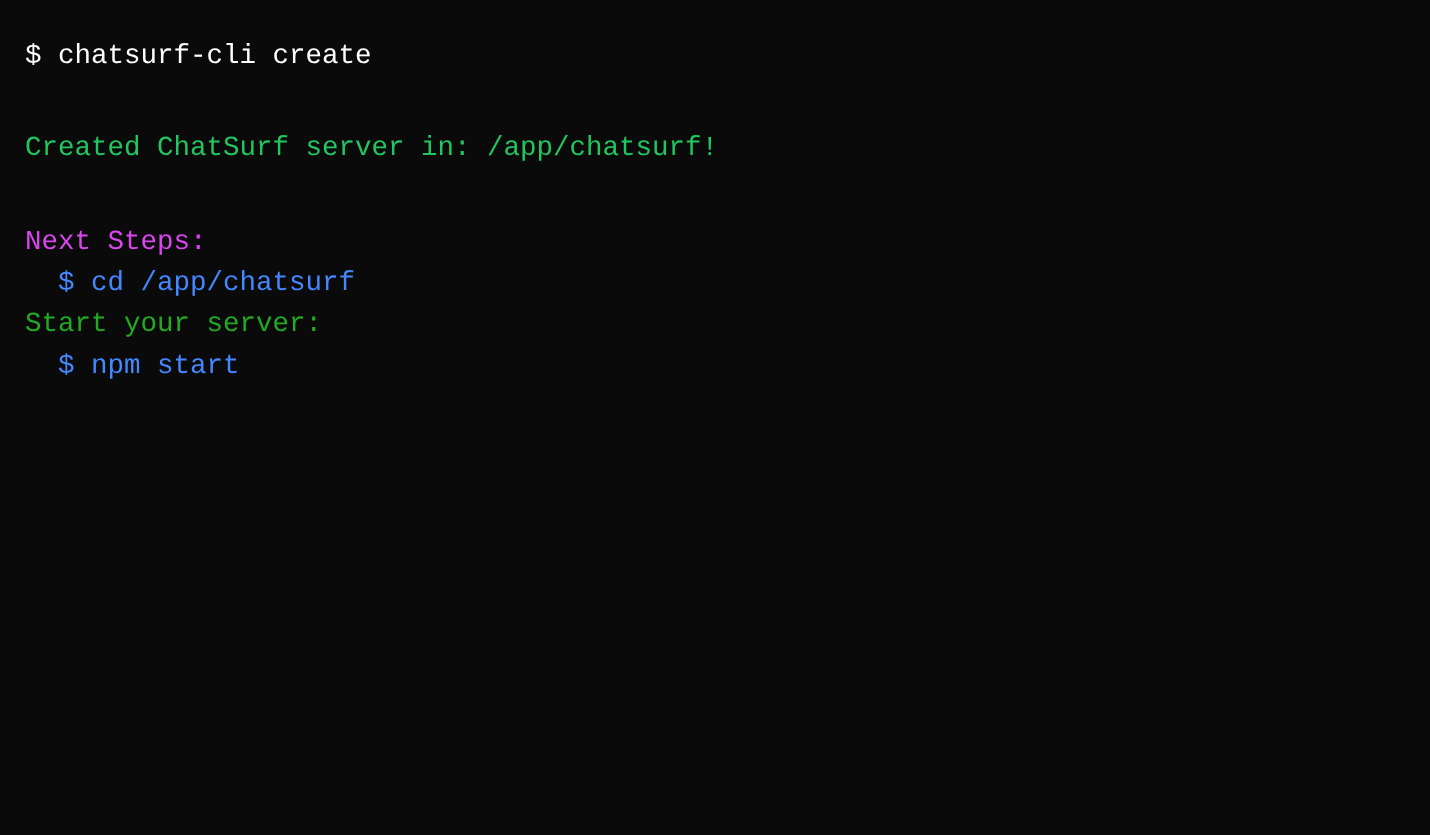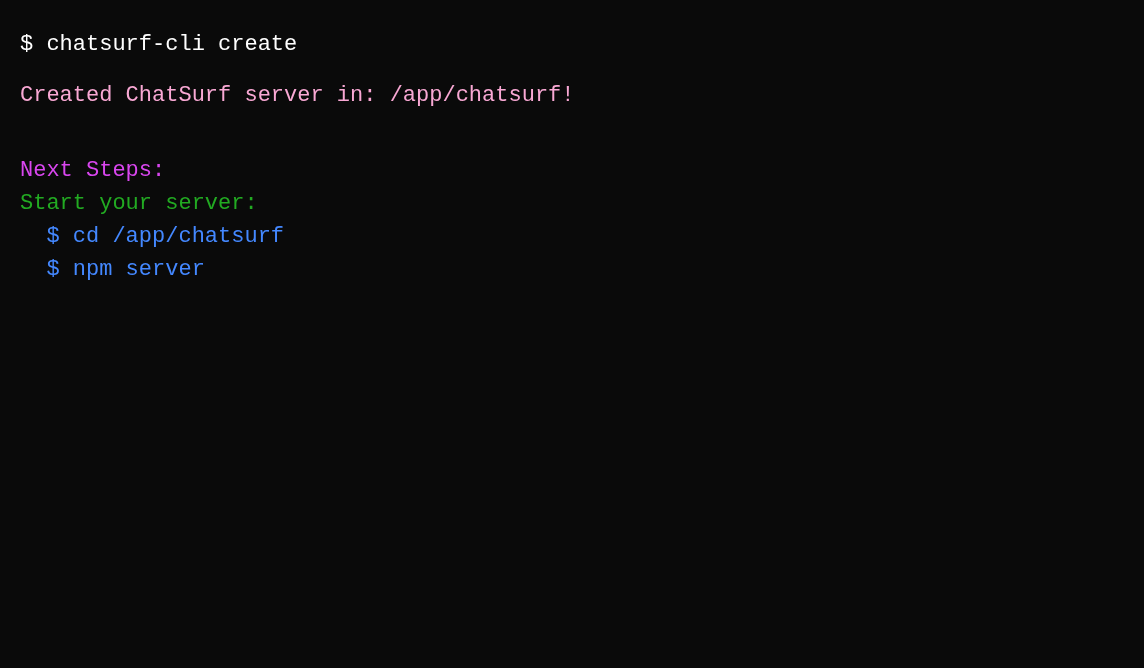--- a/index.html
+++ b/index.html
@@ -24,26 +24,26 @@
     }
 
     .line {
       font-size: 22px;
       line-height: 1.5;
       white-space: pre;
     }
 
     .prompt-line {
       color: #ffffff;
-      margin-bottom: 18px;
     }
 
     .created-line {
-      color: #f9a8d4;
+      color: #22c55e;
       margin-bottom: 18px;
+      margin-top: 41px;
     }
 
     .next-steps-label {
       color: #d946ef;
     }
 
     .start-server-label {
       color: #22aa22;
     }
 
@@ -61,19 +61,19 @@
 <div class="terminal">
 
   <div class="line prompt-line">$ chatsurf-cli create</div>
 
   <div class="line created-line">Created ChatSurf server in: /app/chatsurf!</div>
 
   <div class="blank-line"></div>
 
   <div class="line next-steps-label">Next Steps:</div>
 
+  <div class="line command-line">  $ cd /app/chatsurf</div>
+
   <div class="line start-server-label">Start your server:</div>
 
-  <div class="line command-line">  $ cd /app/chatsurf</div>
-
-  <div class="line command-line">  $ npm server</div>
+  <div class="line command-line">  $ npm start</div>
 
 </div>
 
 </body></html>

